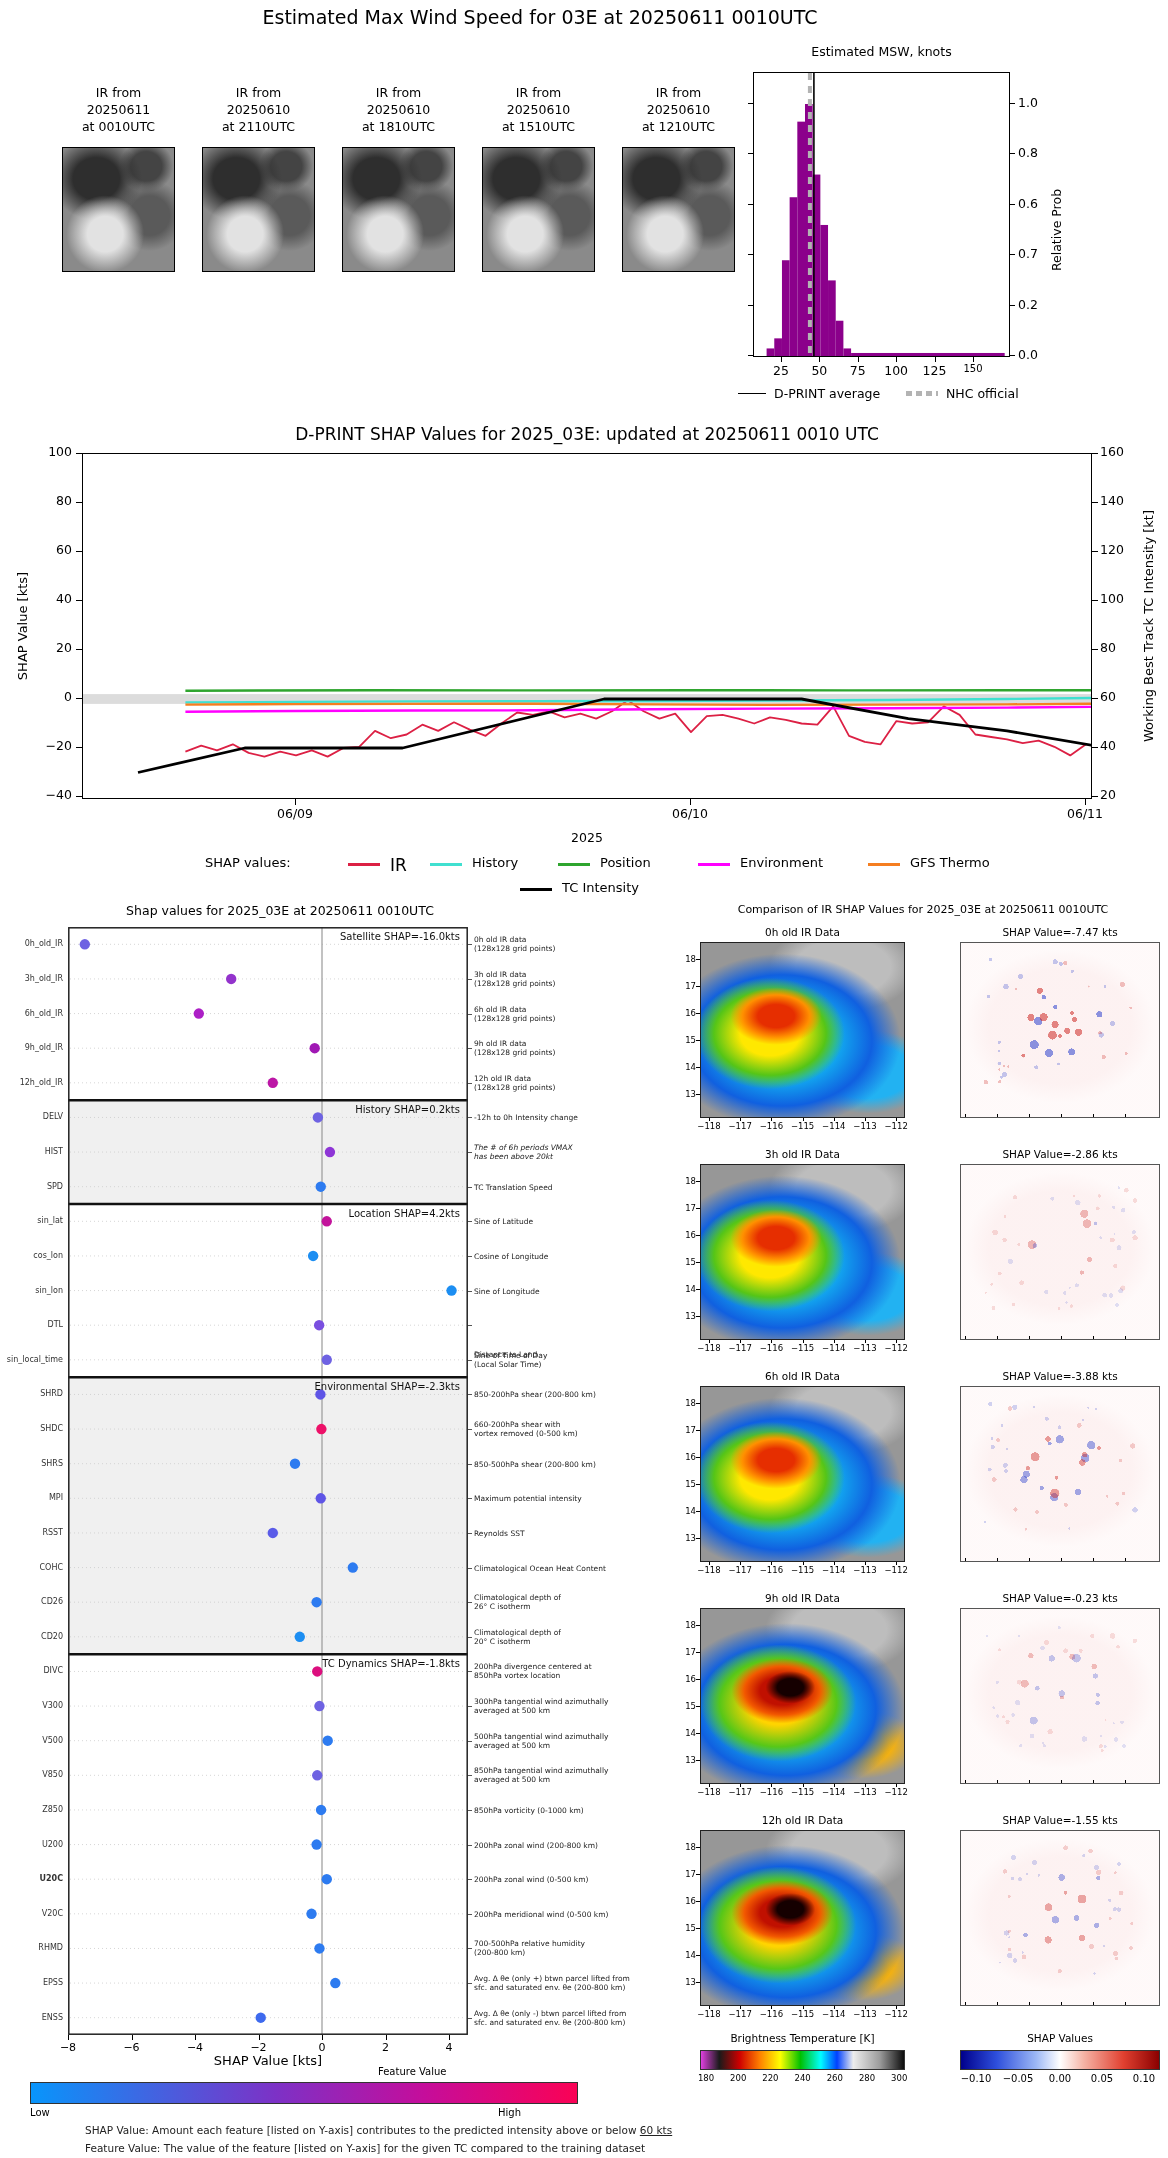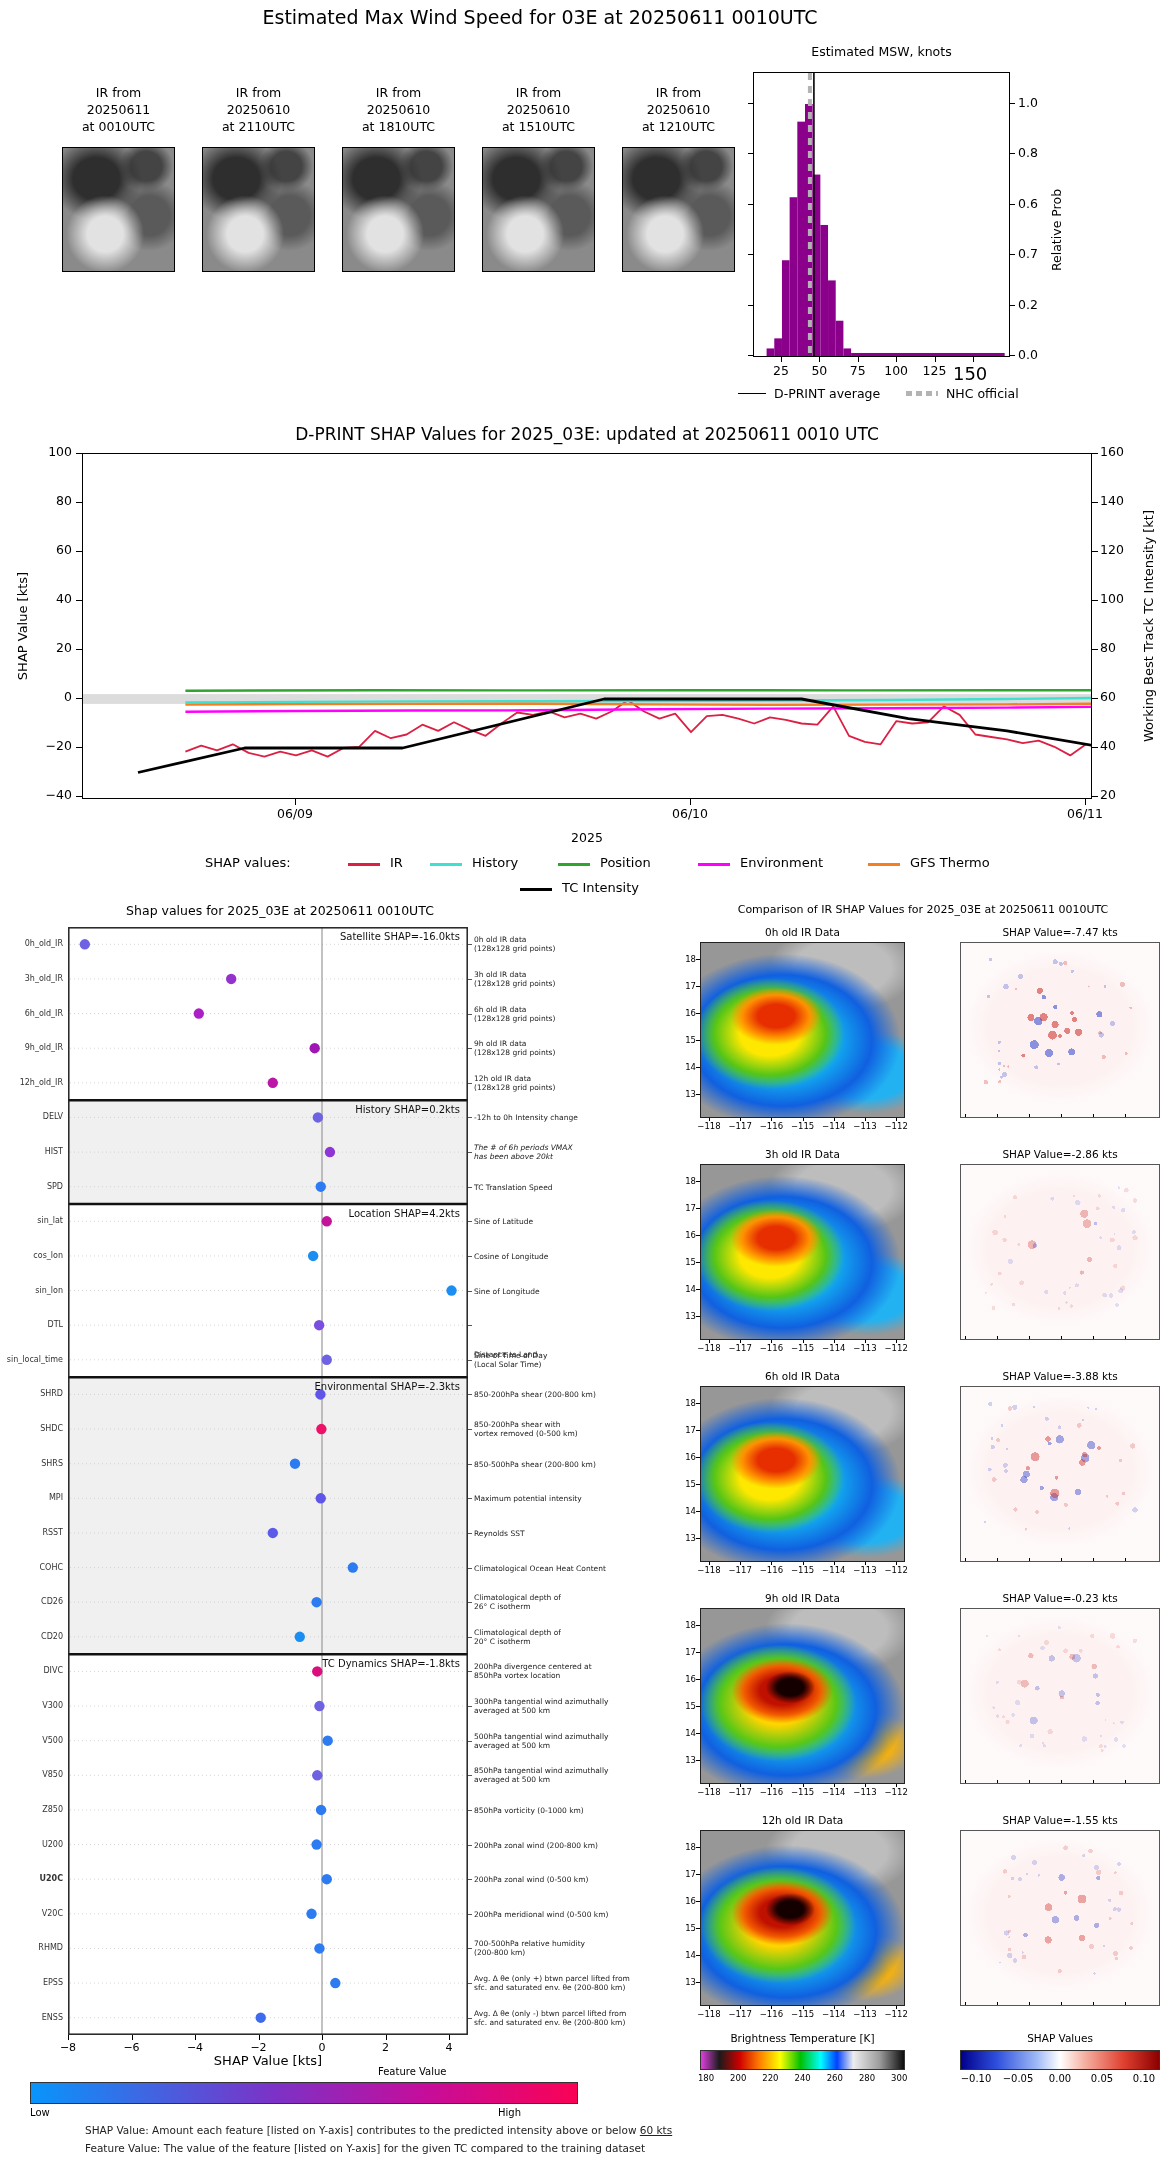--- a/index.html
+++ b/index.html
@@ -101,21 +101,21 @@
       <div style="position:absolute;left:760.9552px;top:363px;width:40px;text-align:center;font-size:12.5px;">25</div>
       <div class="tickv" style="left:819.3552px;top:357px;height:5px;"></div>
       <div style="position:absolute;left:799.3552px;top:363px;width:40px;text-align:center;font-size:12.5px;">50</div>
       <div class="tickv" style="left:857.7552000000001px;top:357px;height:5px;"></div>
       <div style="position:absolute;left:837.7552000000001px;top:363px;width:40px;text-align:center;font-size:12.5px;">75</div>
       <div class="tickv" style="left:896.1552px;top:357px;height:5px;"></div>
       <div style="position:absolute;left:876.1552px;top:363px;width:40px;text-align:center;font-size:12.5px;">100</div>
       <div class="tickv" style="left:934.5552px;top:357px;height:5px;"></div>
       <div style="position:absolute;left:914.5552px;top:363px;width:40px;text-align:center;font-size:12.5px;">125</div>
       <div class="tickv" style="left:972.9552px;top:357px;height:5px;"></div>
-      <div style="position:absolute;left:952.9552px;top:363px;width:40px;text-align:left;font-size:18px;">150</div>
+      <div style="position:absolute;left:952.9552px;top:363px;width:40px;text-align:center;font-size:10px;">150</div>
       <div class="tickh" style="left:1010px;top:355px;width:5px;"></div>
       <div class="tickh" style="left:748px;top:355px;width:5px;"></div>
       <div style="position:absolute;left:1018px;top:347px;font-size:12.5px;">0.0</div>
       <div class="tickh" style="left:1010px;top:304.6px;width:5px;"></div>
       <div class="tickh" style="left:748px;top:304.6px;width:5px;"></div>
       <div style="position:absolute;left:1018px;top:296.6px;font-size:12.5px;">0.2</div>
       <div class="tickh" style="left:1010px;top:254.2px;width:5px;"></div>
       <div class="tickh" style="left:748px;top:254.2px;width:5px;"></div>
       <div style="position:absolute;left:1018px;top:246.2px;font-size:12.5px;">0.7</div>
       <div class="tickh" style="left:1010px;top:203.8px;width:5px;"></div>
@@ -186,21 +186,21 @@
       <div style="position:absolute;left:660px;top:806px;width:60px;text-align:center;font-size:12.5px;">06/10</div>
       <div class="tickv" style="left:1085px;top:799px;height:6px;"></div>
       <div style="position:absolute;left:1055px;top:806px;width:60px;text-align:center;font-size:12.5px;">06/11</div>
     </div>
   <div class="vlabel" style="left:22px;top:626px;font-size:13px;">SHAP Value [kts]</div>
   <div class="vlabel" style="left:1148px;top:626px;font-size:13px;">Working Best Track TC Intensity [kt]</div>
   <div class="abs ctr nw" style="left:487px;top:830px;width:200px;font-size:12.5px;">2025</div>
   <div class="abs rt nw" style="left:205px;top:855px;width:130px;font-size:13px;">SHAP values:</div>
   <div id="ts-legend">
       <div class="legend-line" style="left:348px;top:863px;width:32px;border-top-width:3.2px;border-top-color:#DC2044;"></div>
-      <div style="position:absolute;left:390px;top:855px;font-size:13px;white-space:nowrap;">IR</div>
+      <div style="position:absolute;left:390px;top:855px;font-size:17px;white-space:nowrap;">IR</div>
       <div class="legend-line" style="left:430px;top:863px;width:32px;border-top-width:3.2px;border-top-color:#40E0D0;"></div>
       <div style="position:absolute;left:472px;top:855px;font-size:13px;white-space:nowrap;">History</div>
       <div class="legend-line" style="left:558px;top:863px;width:32px;border-top-width:3.2px;border-top-color:#2FA52F;"></div>
       <div style="position:absolute;left:600px;top:855px;font-size:13px;white-space:nowrap;">Position</div>
       <div class="legend-line" style="left:698px;top:863px;width:32px;border-top-width:3.2px;border-top-color:#FF00FF;"></div>
       <div style="position:absolute;left:740px;top:855px;font-size:13px;white-space:nowrap;">Environment</div>
       <div class="legend-line" style="left:868px;top:863px;width:32px;border-top-width:3.2px;border-top-color:#F57E20;"></div>
       <div style="position:absolute;left:910px;top:855px;font-size:13px;white-space:nowrap;">GFS Thermo</div>
       <div class="legend-line" style="left:520px;top:888px;width:32px;border-top-width:3.2px;border-top-color:#000000;"></div>
       <div style="position:absolute;left:562px;top:880px;font-size:13px;white-space:nowrap;">TC Intensity</div>
@@ -328,21 +328,21 @@
       <div class="feat-desc" style="left: 474px; top: 1325.19px; width: 250px; white-space: pre-line; margin-top: 29px;">Distance to Land</div>
       <div class="feat-label" style="left:0px;top:1354.8125px;width:63px;">sin_local_time</div>
       <div class="feat-tick" style="left:468px;top:1359.8125px;"></div>
       <div class="feat-desc" style="left: 474px; top: 1359.81px; width: 250px; white-space: pre-line;">Sine of Time of Day
 (Local Solar Time)</div>
       <div class="feat-label" style="left:0px;top:1389.4375px;width:63px;">SHRD</div>
       <div class="feat-tick" style="left:468px;top:1394.4375px;"></div>
       <div class="feat-desc" style="left: 474px; top: 1394.44px; width: 250px; white-space: pre-line;">850-200hPa shear (200-800 km)</div>
       <div class="feat-label" style="left:0px;top:1424.0625px;width:63px;">SHDC</div>
       <div class="feat-tick" style="left:468px;top:1429.0625px;"></div>
-      <div class="feat-desc" style="left: 474px; top: 1429.06px; width: 250px; white-space: pre-line;">850-200hPa shear with
+      <div class="feat-desc" style="left: 474px; top: 1429.06px; width: 250px; white-space: pre-line;">660-200hPa shear with
 vortex removed (0-500 km)</div>
       <div class="feat-label" style="left:0px;top:1458.6875px;width:63px;">SHRS</div>
       <div class="feat-tick" style="left:468px;top:1463.6875px;"></div>
       <div class="feat-desc" style="left: 474px; top: 1463.69px; width: 250px; white-space: pre-line;">850-500hPa shear (200-800 km)</div>
       <div class="feat-label" style="left:0px;top:1493.3125px;width:63px;">MPI</div>
       <div class="feat-tick" style="left:468px;top:1498.3125px;"></div>
       <div class="feat-desc" style="left: 474px; top: 1498.31px; width: 250px; white-space: pre-line;">Maximum potential intensity</div>
       <div class="feat-label" style="left:0px;top:1527.9375px;width:63px;">RSST</div>
       <div class="feat-tick" style="left:468px;top:1532.9375px;"></div>
       <div class="feat-desc" style="left: 474px; top: 1532.94px; width: 250px; white-space: pre-line;">Reynolds SST</div>

